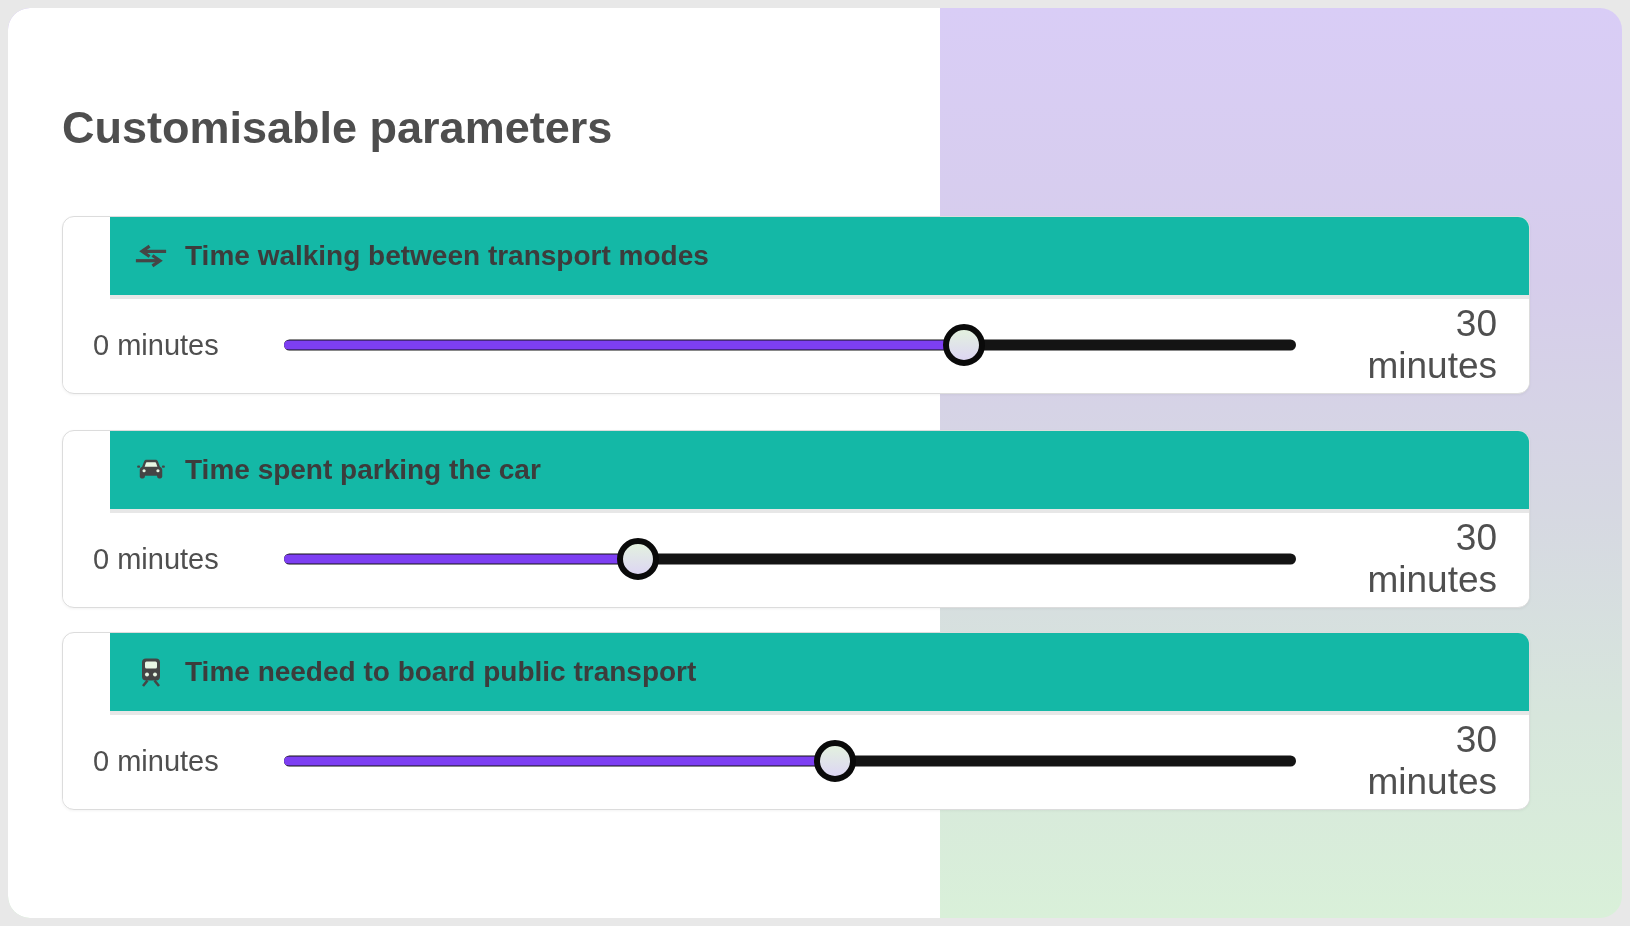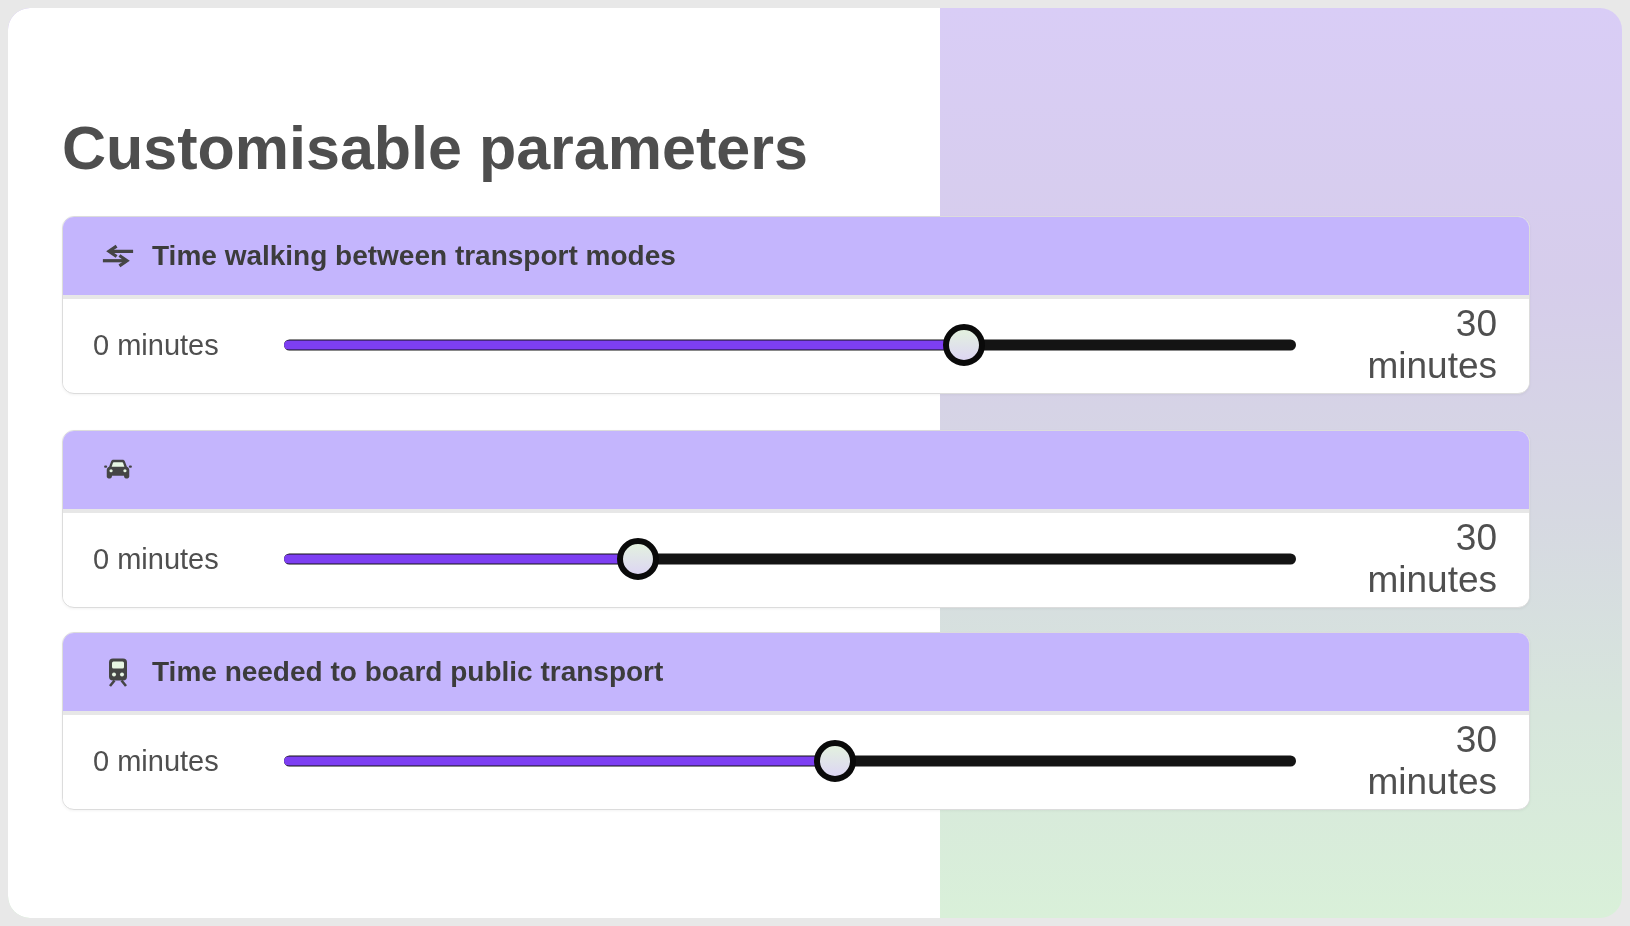--- a/index.html
+++ b/index.html
@@ -14,41 +14,42 @@
     border-radius:22px;overflow:hidden;
     background:linear-gradient(180deg,#d9cdf6 0%,#d6cdeb 30%,#d6d8e2 55%,#d7e6dc 78%,#d9f0d9 100%);
   }
   .white-panel{
     position:absolute;left:0;top:0;bottom:0;width:932px;
     background:#ffffff;
     border-radius:22px 0 0 22px;
   }
   .page-title{
     position:absolute;left:54px;top:64px;
-    font-size:61px;font-weight:700;color:#4e4e4e;
+    font-size:45px;font-weight:700;color:#4e4e4e;
     letter-spacing:0;
   }
   .param-section{
     position:absolute;left:54px;width:1468px;height:178px;
     border:1px solid #dcdcdc;border-radius:12px;
     overflow:hidden;
     box-shadow:0 1px 3px rgba(0,0,0,0.05);
     background:#ffffff;
     box-sizing:border-box;
   }
   .param-section.s0{top:208px;}
   .param-section.s1{top:422px;}
   .param-section.s2{top:624px;}
   .param-header{
     height:78px;
-    background:#c4b5fd;
+    background:#14b8a6;
     border-bottom:4px solid #e7e7e7;
     display:flex;align-items:center;
-    padding-left:38px;
+    padding-left:24px;
     gap:17px;
+    margin-left:47px;
   }
   .param-header .icon{width:34px;height:32px;display:flex;align-items:center;justify-content:center;flex:0 0 auto;}
   .param-header .icon svg{display:block;}
   .param-label{
     font-size:28px;font-weight:700;color:#3c3c3c;
   }
   .param-body{
     height:92px;
     display:flex;align-items:center;
     padding:0 32px 0 30px;
@@ -119,20 +120,21 @@
       <span class="icon">
         <svg width="30" height="26" viewBox="0 0 32 26">
           <path class="ic-fill" d="M6.5 9.5 L8.6 3.8 C9 2.7 10 2 11.2 2 H20.8 C22 2 23 2.7 23.4 3.8 L25.5 9.5 C27 10 28 11.4 28 13 V20 C28 21.1 27.1 22 26 22 H24.5 C23.4 22 22.5 21.1 22.5 20 V19 H9.5 V20 C9.5 21.1 8.6 22 7.5 22 H6 C4.9 22 4 21.1 4 20 V13 C4 11.4 5 10 6.5 9.5 Z"></path>
           <path d="M9.2 9.5 L10.6 5.4 C10.75 5 11.1 4.7 11.55 4.7 H20.45 C20.9 4.7 21.25 5 21.4 5.4 L22.8 9.5 Z" fill="#e7f6e3"></path>
           <circle cx="8.6" cy="13.8" r="1.7" fill="#e7f6e3"></circle>
           <circle cx="23.4" cy="13.8" r="1.7" fill="#e7f6e3"></circle>
           <rect x="1.2" y="8.2" width="3.2" height="2.4" rx="1" class="ic-fill"></rect>
           <rect x="27.6" y="8.2" width="3.2" height="2.4" rx="1" class="ic-fill"></rect>
         </svg>
       </span>
+      <span class="param-label">Time spent parking the car</span>
     </div>
     <div class="param-body">
       <span class="min-label">0 minutes</span>
       <div class="slider" style="--pct: 35;">
         <div class="track-base"></div>
         <div class="track-fill"></div>
         <div class="thumb"></div>
       </div>
       <span class="max-label">30 minutes</span>
     </div>

